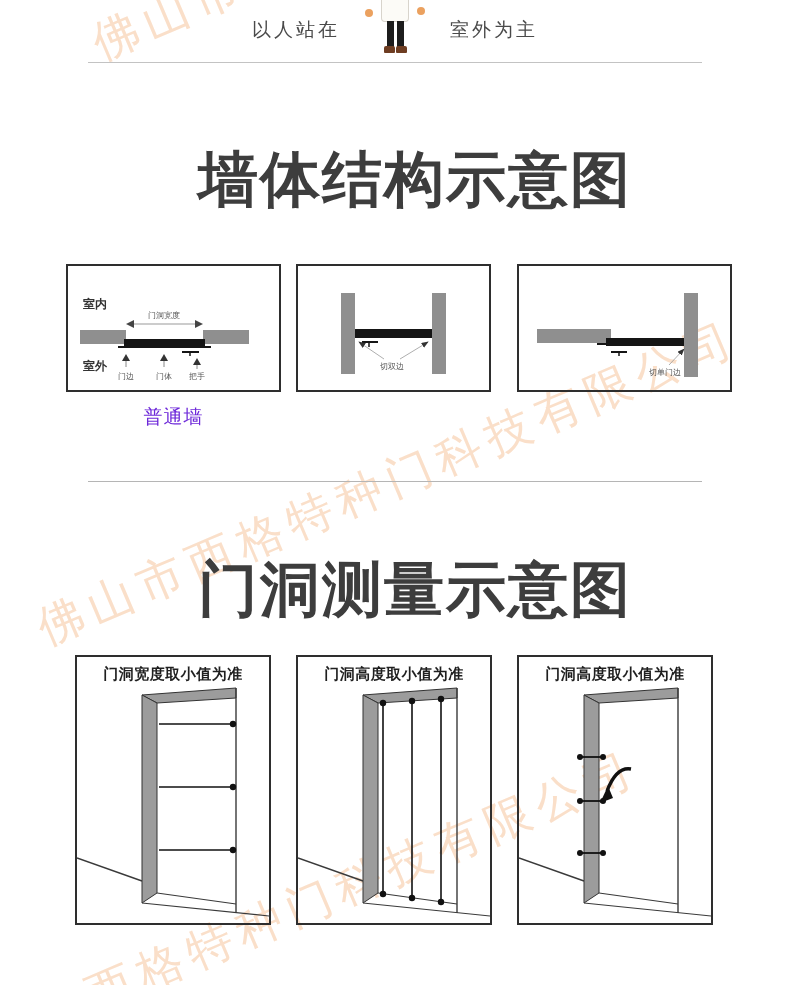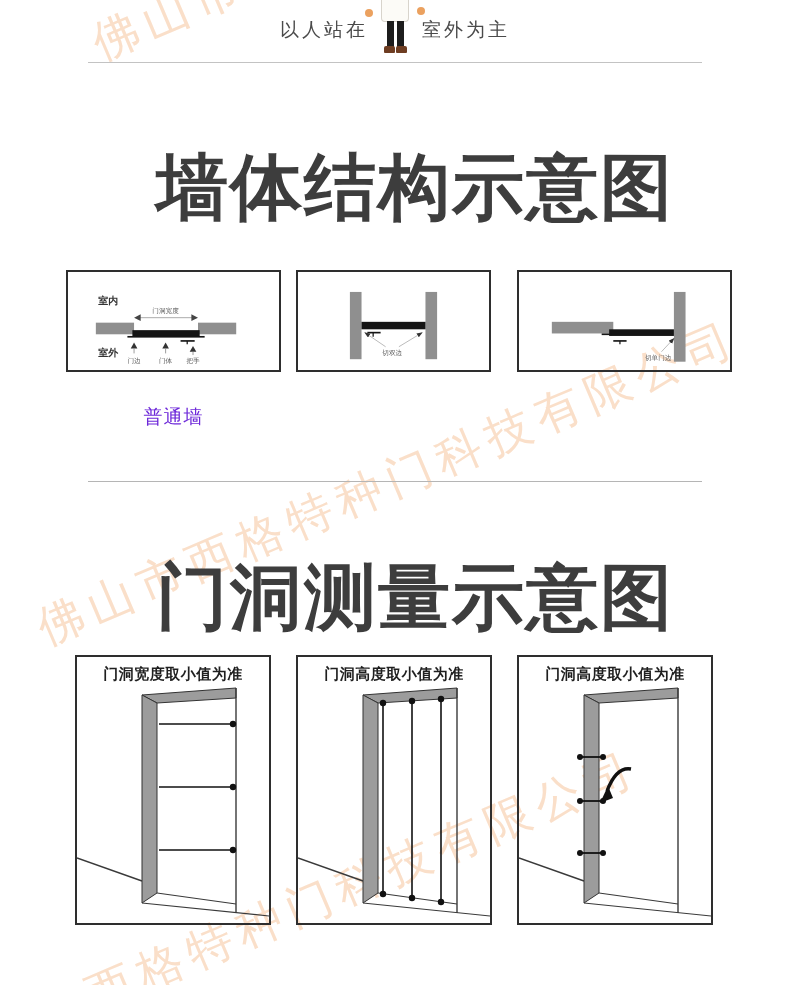--- a/index.html
+++ b/index.html
@@ -12,21 +12,21 @@
   
   .wm-layer { position:absolute; inset:0; z-index:0; pointer-events:none; }
   .wm {
     position:absolute; white-space:nowrap;
     font-size:46px; letter-spacing:8px; font-weight:400;
     color:#fadfc9; transform:rotate(-23deg); transform-origin:0 50%;
   }
   
   .top-header {
     position:absolute; top:6px; left:0; right:0; height:48px; z-index:2;
-    display:flex; justify-content:center; align-items:center; 
+    display:flex; justify-content:center; align-items:center; gap:28px;
   }
   .hdr-text { font-size:19px; color:#4a4a4a; letter-spacing:3px; }
   .person { position:relative; width:54px; height:46px; }
   .person .hand { position:absolute; width:8px; height:8px; border-radius:50%; background:#eba15f; }
   .person .hand-l { left:-3px; top:2px; }
   .person .hand-r { right:-3px; top:0px; }
   .person .shirt {
     position:absolute; left:13px; top:-8px; width:28px; height:23px;
     background:#fcfbf7; border:1px solid #d8d4cc; border-top:none;
     border-radius:0 0 4px 4px;
@@ -37,27 +37,27 @@
   .person .shoe { position:absolute; width:11px; height:7px; background:#6e3d22; top:39px; border-radius:2px 2px 1px 1px; }
   .person .shoe-l { left:16px; }
   .person .shoe-r { left:28px; }
   
   .divider { position:absolute; left:88px; width:614px; height:1px; background:#c3c3c3; z-index:1; }
   .divider-top { top:62px; }
   .divider-mid { top:481px; background:#b5b5b5; }
   
   .big-title {
     position:absolute; left:0; right:0; text-align:center; z-index:2;
-    font-size:72px; font-weight:bold; color:#3d3d3d; letter-spacing:2px;padding-left:40px;
+    font-size:60px; font-weight:bold; color:#3d3d3d; letter-spacing:2px;padding-left:40px;
   }
   .title1 { top:140px; }
   .title2 { top:550px; }
   
   .dbox {
-    position:absolute; top:270px; height:102px; z-index:2;
+    position:absolute; top:264px; height:128px; z-index:2;
     border:2px solid #2e2e2e; background:transparent;text-decoration:underline;
   }
   .dbox svg { display:block; width:100%; height:100%; }
   .caption {
     position:absolute; top:404px; height:26px; z-index:2;
     text-align:center; font-size:19px; color:#6d28d9; letter-spacing:1px;
   }
   .svg-label { font-family:"Liberation Sans", sans-serif; fill:#555; }
   .svg-room  { font-family:"Liberation Serif", serif; fill:#333; font-weight:bold; }
   

